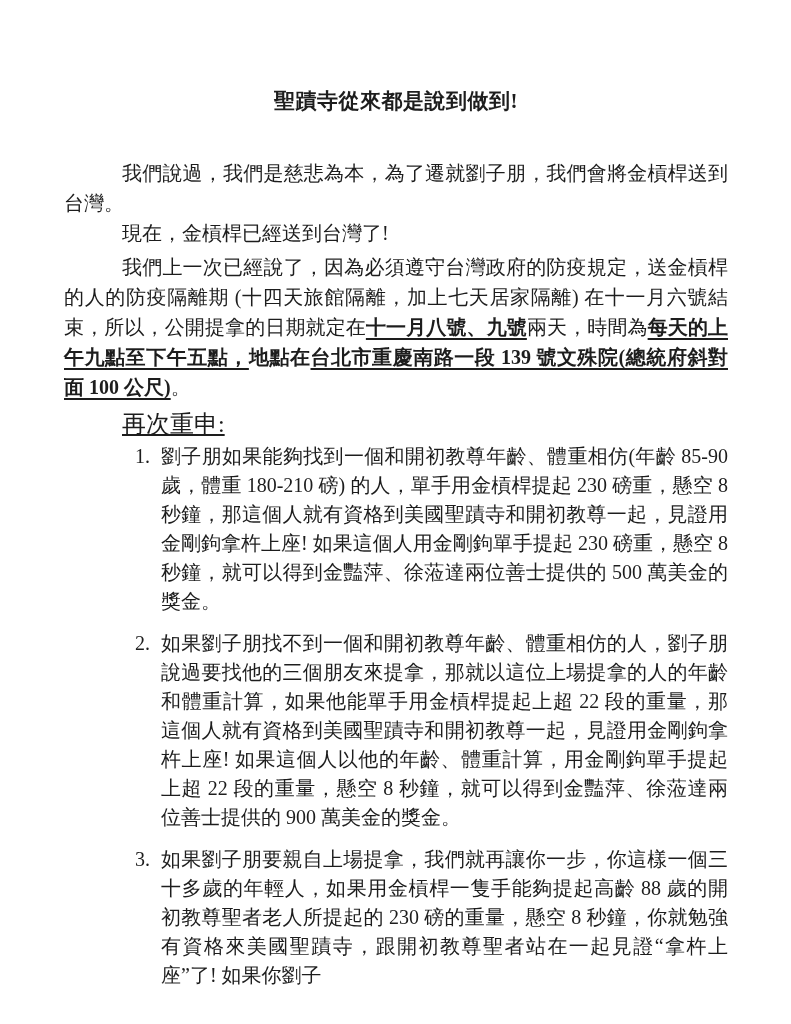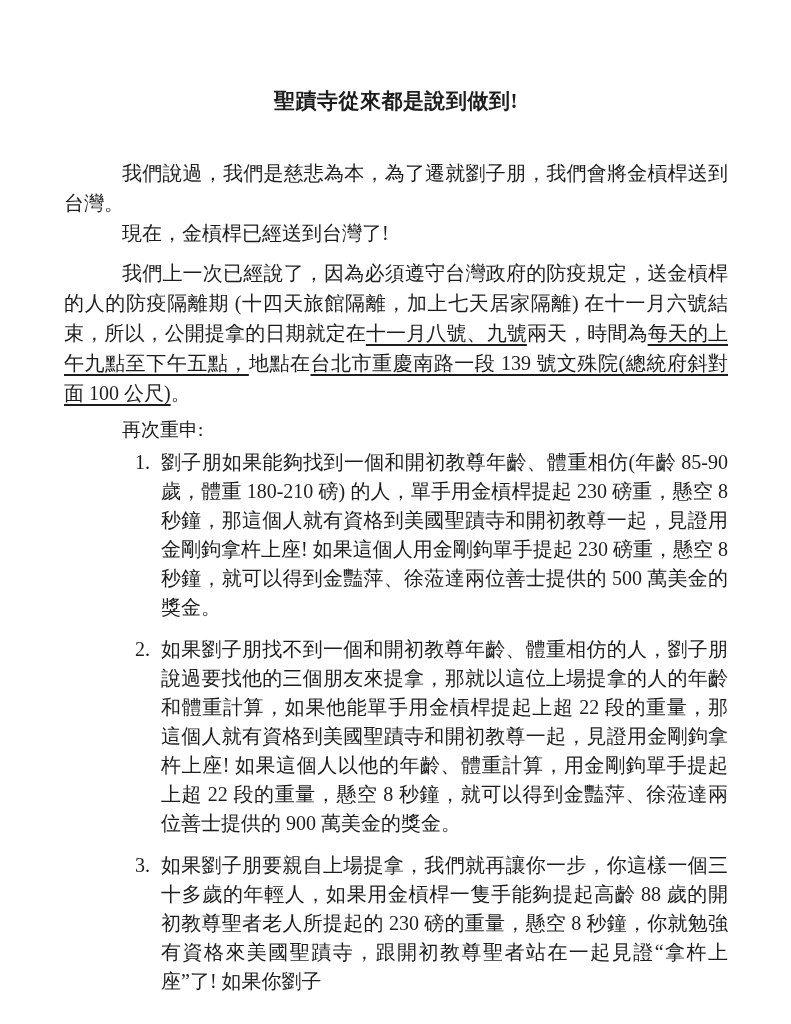--- a/index.html
+++ b/index.html
@@ -28,50 +28,51 @@
     letter-spacing: 0.5px;
   }
   .body-para {
     font-size: 20px;
     line-height: 30px;
     text-align: justify;
     margin: 0;
     text-indent: 58px;
   }
   .para-1 { }
-  .para-2 { margin-bottom: 10px; }
+  .para-2 { margin-bottom: 4px; }
   .para-3 { margin-bottom: 7px; }
   .restate {
-    font-size: 19px;
+    font-size: 24px;
     line-height: 30px;
     margin: 0 0 3px 0;
     text-indent: 58px;
+    text-decoration: underline;
   }
   .conditions {
     margin: 0;
     padding: 0 0 0 71px;
     list-style: none;
   }
   .conditions li {
     position: relative;
     padding-left: 26px;
     font-size: 20px;
     line-height: 29px;
     text-align: justify;
     margin-bottom: 13px;
   }
   .item-num {
     position: absolute;
     left: 0;
     top: 0;
   }
   .seg-normal { font-weight: 400; }
-  .seg-bold { font-weight: 400; }
+  .seg-bold { font-weight: 700; }
   .seg-bold-underline {
-    font-weight: 400;
+    font-weight: 700;
     text-decoration: underline;
     text-underline-offset: 4px;
     text-decoration-thickness: 1.5px;
   }
 </style>
 </head>
 <body>
 
 <div class="page">
 

